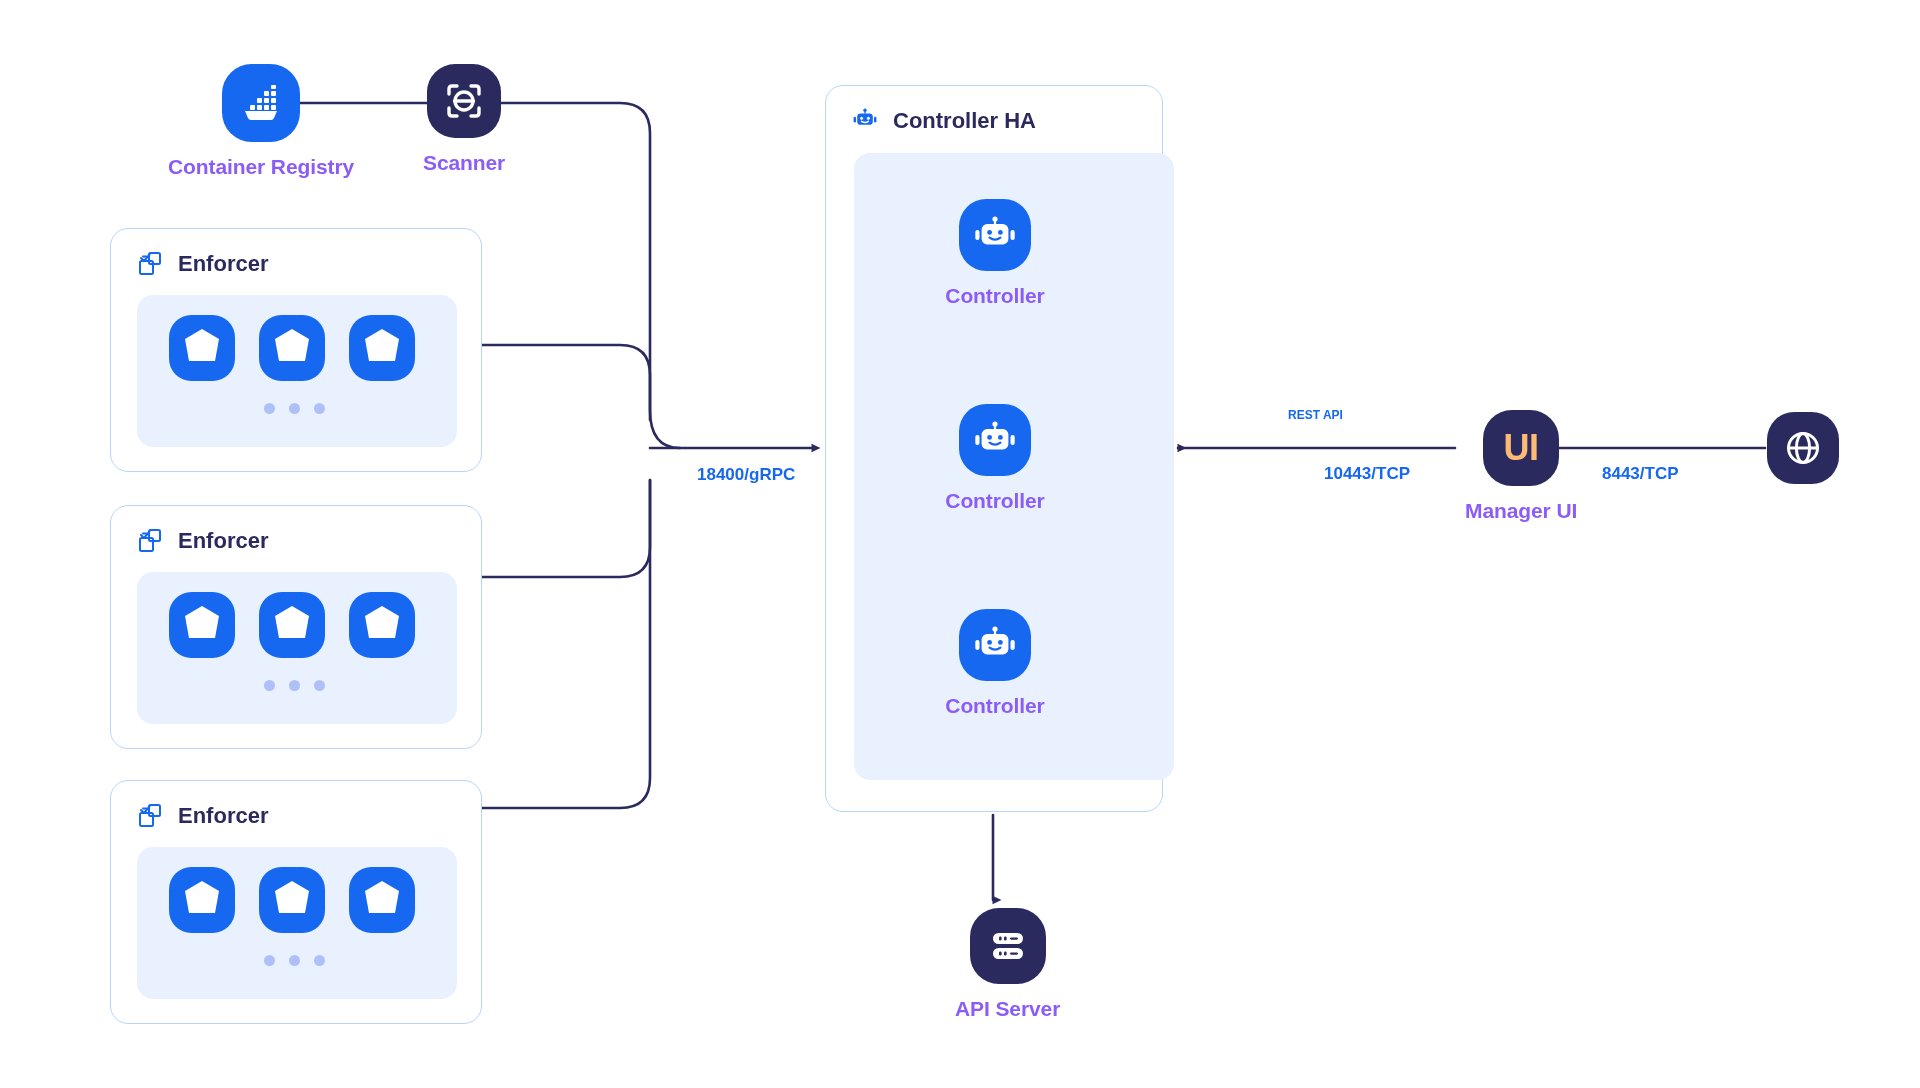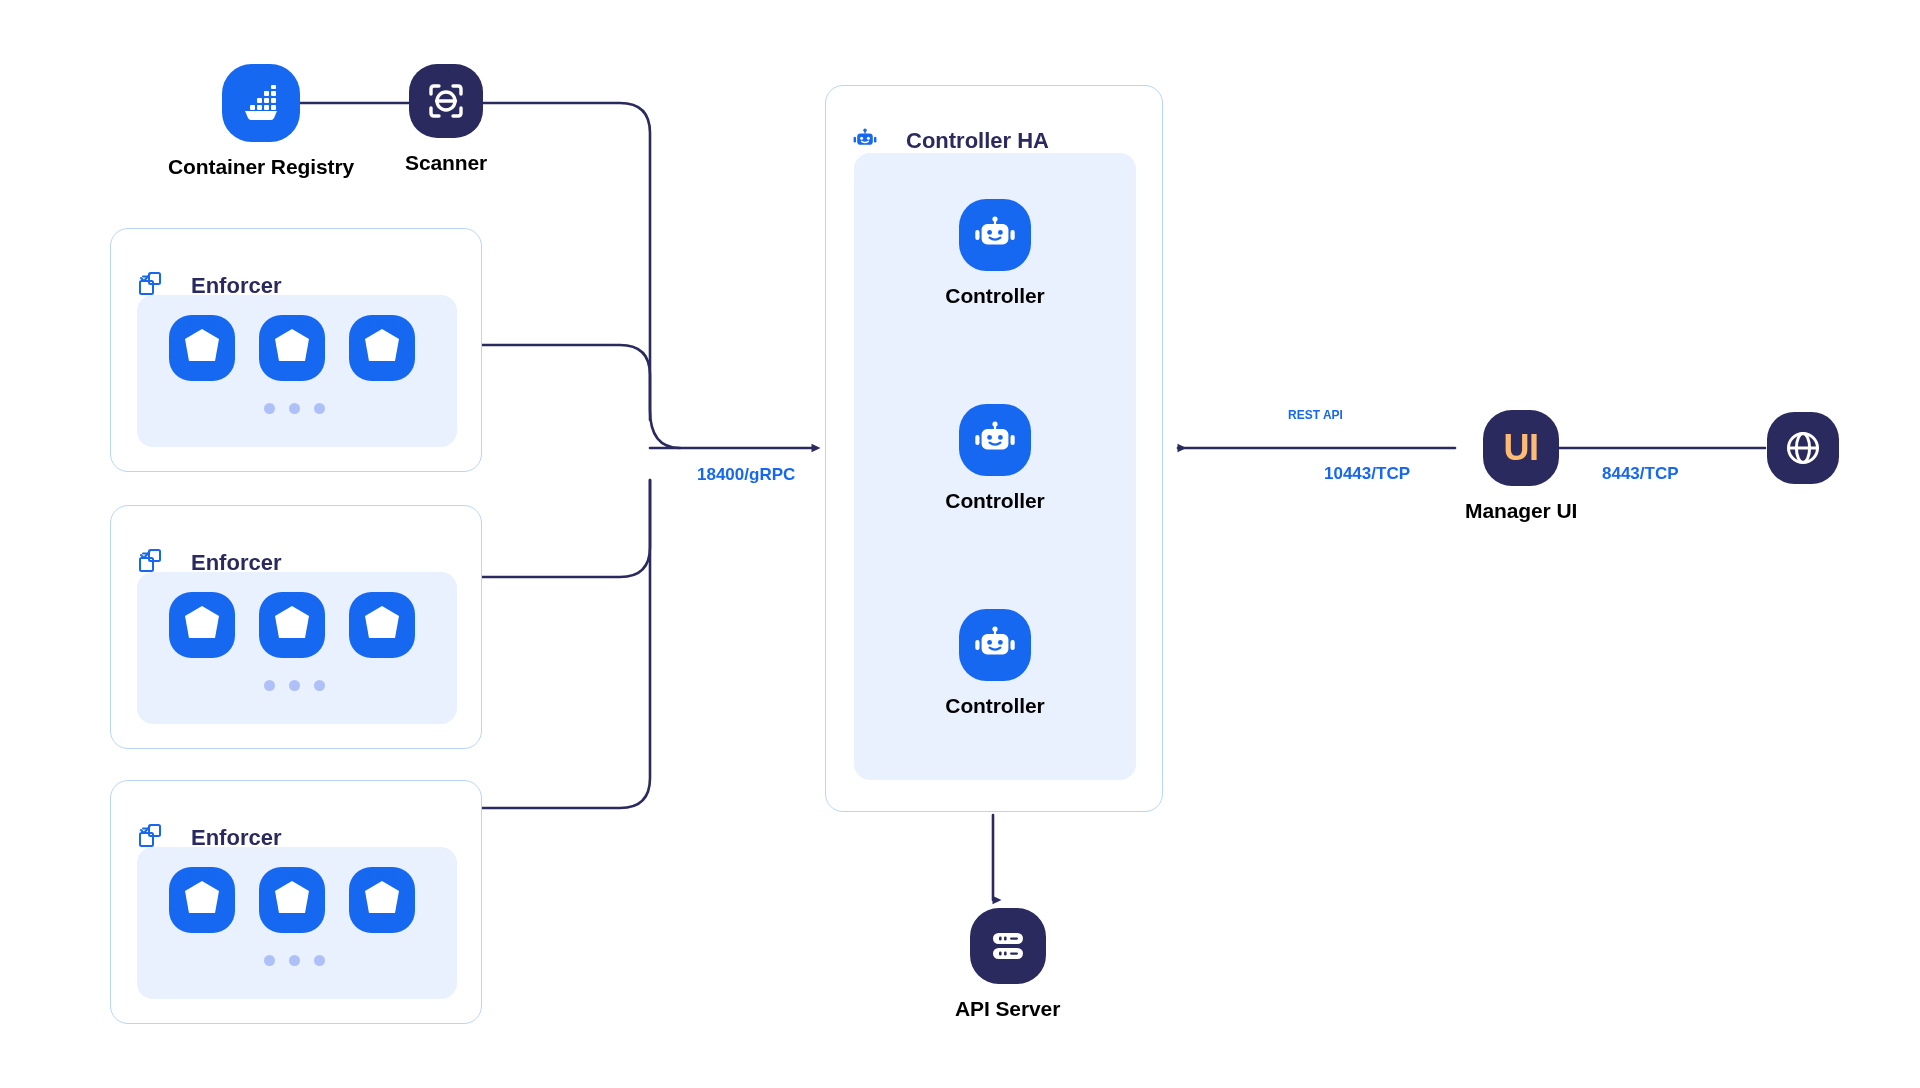--- a/index.html
+++ b/index.html
@@ -20,34 +20,34 @@
     display: flex; align-items: center; justify-content: center;
     position: relative;
   }
   .sq.blue { background: #1668f0; }
   .sq.navy { background: #2b2a5e; }
 
   
   .node { position: absolute; display: flex; flex-direction: column; align-items: center; }
   .node-label {
     margin-top: 13px;
-    font-size: 21px; font-weight: 700; color: #000000;
+    font-size: 21px; font-weight: 700; color: #8b5cf6;
     white-space: nowrap; letter-spacing: -0.1px;
   }
 
   
   .panel {
     position: absolute;
     background: #ffffff;
     border: 1.6px solid #b9d4fb;
     border-radius: 18px;
   }
   .panel-head {
-    display: flex; align-items: center; gap: 28px;
-    position: absolute; left: 26px; top: 22px; margin-top: 20px;
+    display: flex; align-items: flex-start; gap: 15px;
+    position: absolute; left: 26px; top: 22px;
   }
   .panel-title { font-size: 22px; font-weight: 700; color: #2b2a5e; white-space: nowrap; }
   .inner-panel {
     position: absolute;
     background: #e9f0fe;
     border-radius: 16px;
   }
 
   
   .pod-row { position: absolute; display: flex; gap: 24px; }
@@ -140,21 +140,21 @@
           <rect x="35" y="20" width="5" height="5" rx="1"></rect>
           <rect x="28" y="13" width="5" height="5" rx="1"></rect>
           <rect x="35" y="13" width="5" height="5" rx="1"></rect>
           <rect x="35" y="7" width="5" height="4" rx="1"></rect>
         </g>
       </svg>
     </div>
     <div class="node-label">Container Registry</div>
   </div>
 
-  <div class="node" style="left:405px; top:64px;">
+  <div class="node" style="left:423px; top:64px;">
     <div class="sq navy" style="width:74px;height:74px;">
       <svg width="46" height="46" viewBox="0 0 46 46" aria-hidden="true">
         <g fill="none" stroke="#ffffff" stroke-width="3.4" stroke-linecap="round" stroke-linejoin="round">
           <path d="M8 16 L8 11 Q8 8 11 8 L16 8"></path>
           <path d="M30 8 L35 8 Q38 8 38 11 L38 16"></path>
           <path d="M38 30 L38 35 Q38 38 35 38 L30 38"></path>
           <path d="M16 38 L11 38 Q8 38 8 35 L8 30"></path>
           <circle cx="23" cy="23" r="9"></circle>
           <path d="M13.6 23 L32.4 23"></path>
         </g>
@@ -308,21 +308,21 @@
           <g fill="#ffffff">
             <circle cx="9.6" cy="10.2" r="1.5"></circle>
             <circle cx="16.4" cy="10.2" r="1.5"></circle>
             <path d="M9.6 13.3 Q13 15.6 16.4 13.3" stroke="#ffffff" stroke-width="1.5" fill="none" stroke-linecap="round"></path>
           </g>
         </svg>
       </span>
       <span class="panel-title">Controller HA</span>
     </div>
 
-    <div class="inner-panel" style="left:28px; top:67px; width:282px; height:627px;">
+    <div class="inner-panel" style="left:28px; top:67px; width:320px; height:627px;">
 
       <div class="ctrl-stack" style="left:0; top:46px; width:282px;">
         <div class="sq blue" style="width:72px;height:72px;">
           <svg width="46" height="40" viewBox="0 0 46 40" aria-hidden="true">
             <g fill="#ffffff">
               <circle cx="23" cy="4" r="2.6"></circle>
               <rect x="21.9" y="5.2" width="2.2" height="4"></rect>
               <rect x="9.6" y="9" width="26.8" height="20.5" rx="5.6"></rect>
               <rect x="3.3" y="15" width="4.2" height="10" rx="2.1"></rect>
               <rect x="38.5" y="15" width="4.2" height="10" rx="2.1"></rect>

